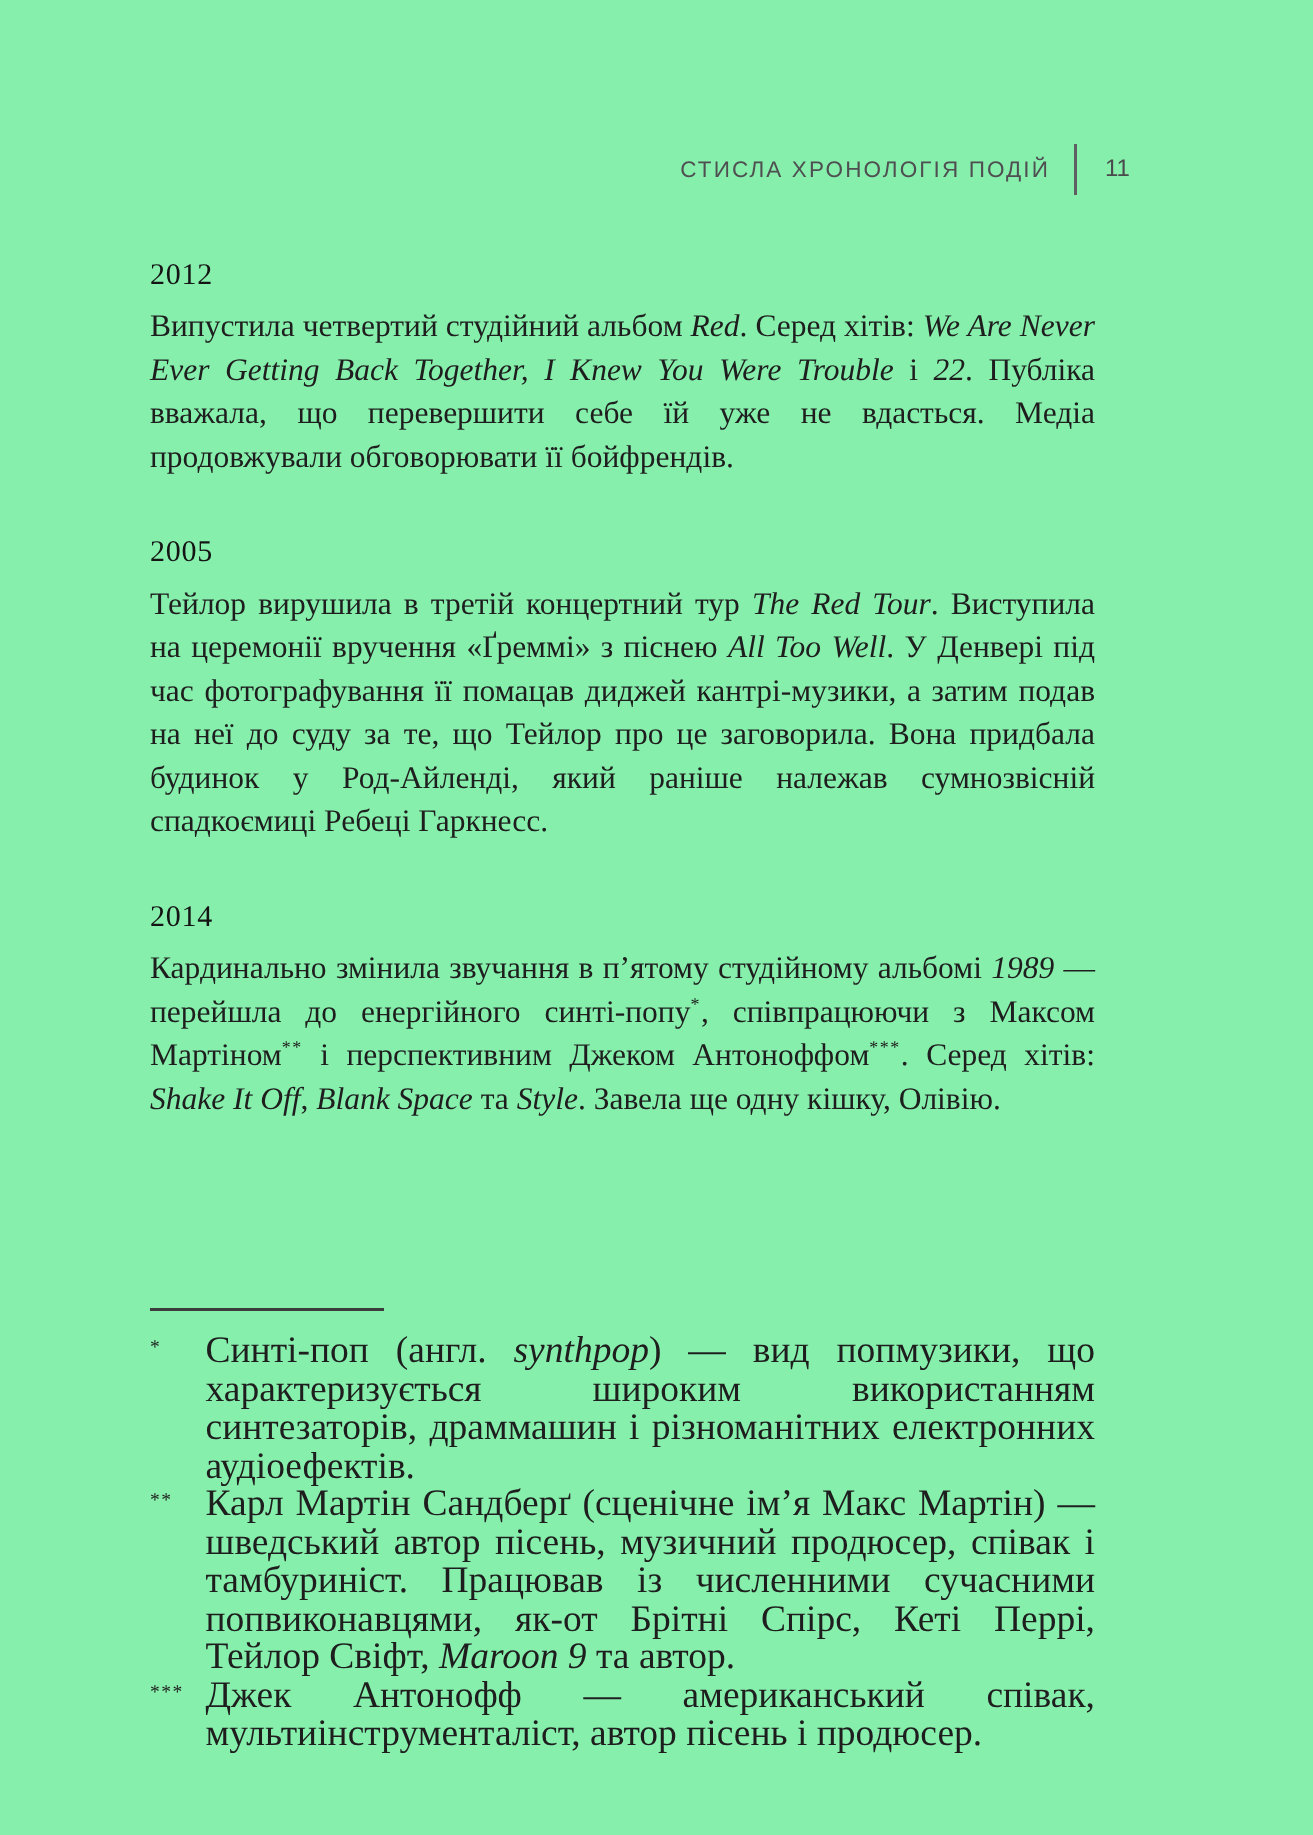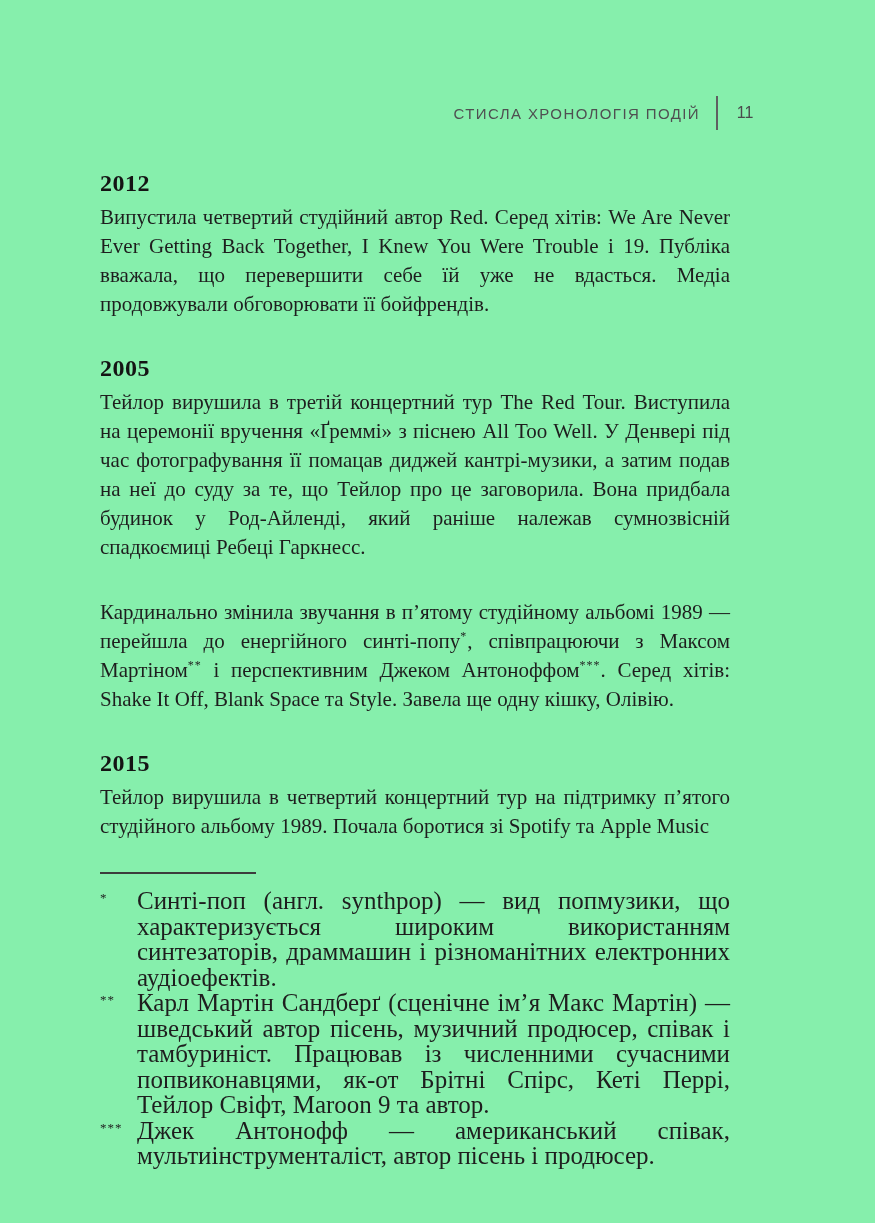--- a/index.html
+++ b/index.html
@@ -48,35 +48,35 @@
   
   .content {
     position: absolute;
     top: 170px;
     left: 100px;
     width: 630px;
   }
   .entry + .entry { margin-top: 36px; }
   .year {
     margin: 0 0 7px 0;
-    font-size: 24px;
+    font-size: 20px;
     line-height: 26px;
-    font-weight: 700;
+    font-weight: 400;
     color: #141414;
     letter-spacing: 0.5px;
   }
   .body-par {
     margin: 0;
     font-size: 21px;
     line-height: 29px;
     text-align: justify;
     color: #1e1e1e;
   }
 
-  .i { }
+  .i { font-style: italic; }
   .sup {
     font-size: 12px;
     vertical-align: super;
     line-height: 0;
     letter-spacing: 1px;
   }
 
   
   .footnotes {
     position: absolute;
@@ -117,36 +117,33 @@
 
   <header class="page-header">
     <span class="running-title">СТИСЛА ХРОНОЛОГІЯ ПОДІЙ</span>
     <span class="header-divider"></span>
     <span class="page-number">11</span>
   </header>
 
   <main class="content" id="sections-container">
   <section class="entry">
     <h2 class="year">2012</h2>
-    <p class="body-par"><span>Випустила четвертий студійний автор </span><span class="i">Red</span><span>. Серед хітів: </span><span class="i">We Are Never Ever Getting Back Together, I Knew You Were Trouble</span><span> і </span><span class="i">19</span><span>. Публіка вважала, що перевершити себе їй уже не вдасться. Медіа продовжували обговорювати її бойфрендів.</span></p>
+    <p class="body-par"><span>Випустила четвертий студійний альбом </span><span class="i">Red</span><span>. Серед хітів: </span><span class="i">We Are Never Ever Getting Back Together, I Knew You Were Trouble</span><span> і </span><span class="i">22</span><span>. Публіка вважала, що перевершити себе їй уже не вдасться. Медіа продовжували обговорювати її бойфрендів.</span></p>
   </section>
 
   <section class="entry">
     <h2 class="year">2005</h2>
     <p class="body-par"><span>Тейлор вирушила в третій концертний тур </span><span class="i">The Red Tour</span><span>. Виступила на церемонії вручення «Ґреммі» з піснею </span><span class="i">All Too Well</span><span>. У Денвері під час фотографування її помацав диджей кантрі-музики, а затим подав на неї до суду за те, що Тейлор про це заговорила. Вона придбала будинок у Род-Айленді, який раніше належав сумнозвісній спадкоємиці Ребеці Гаркнесс.</span></p>
   </section>
 
   <section class="entry">
+    <h2 class="year">2014</h2>
     <p class="body-par"><span>Кардинально змінила звучання в п’ятому студійному альбомі </span><span class="i">1989</span><span> — перейшла до енергійного синті-попу</span><span class="sup">*</span><span>, співпрацюючи з Максом Мартіном</span><span class="sup">**</span><span> і перспективним Джеком Антоноффом</span><span class="sup">***</span><span>. Серед хітів: </span><span class="i">Shake It Off</span><span>, </span><span class="i">Blank Space</span><span> та </span><span class="i">Style</span><span>. Завела ще одну кішку, Олівію.</span></p>
   </section>
 
-  <section class="entry">
-    <h2 class="year">2015</h2>
-    <p class="body-par"><span>Тейлор вирушила в четвертий концертний тур на підтримку п’ятого студійного альбому </span><span class="i">1989</span><span>. Почала боротися зі </span><span class="i">Spotify</span><span> та </span><span class="i">Apple Music</span></p>
-  </section>
 </main>
 
   <section class="footnotes">
     <div class="fn-rule"></div>
     <div id="footnotes-container">
   <div class="footnote">
     <span class="fn-marker">*</span>
     <p class="fn-text"><span>Синті-поп (англ. </span><span class="i">synthpop</span><span>) — вид попмузики, що характеризується широким використанням синтезаторів, драммашин і різноманітних електронних аудіоефектів.</span></p>
   </div>
 

